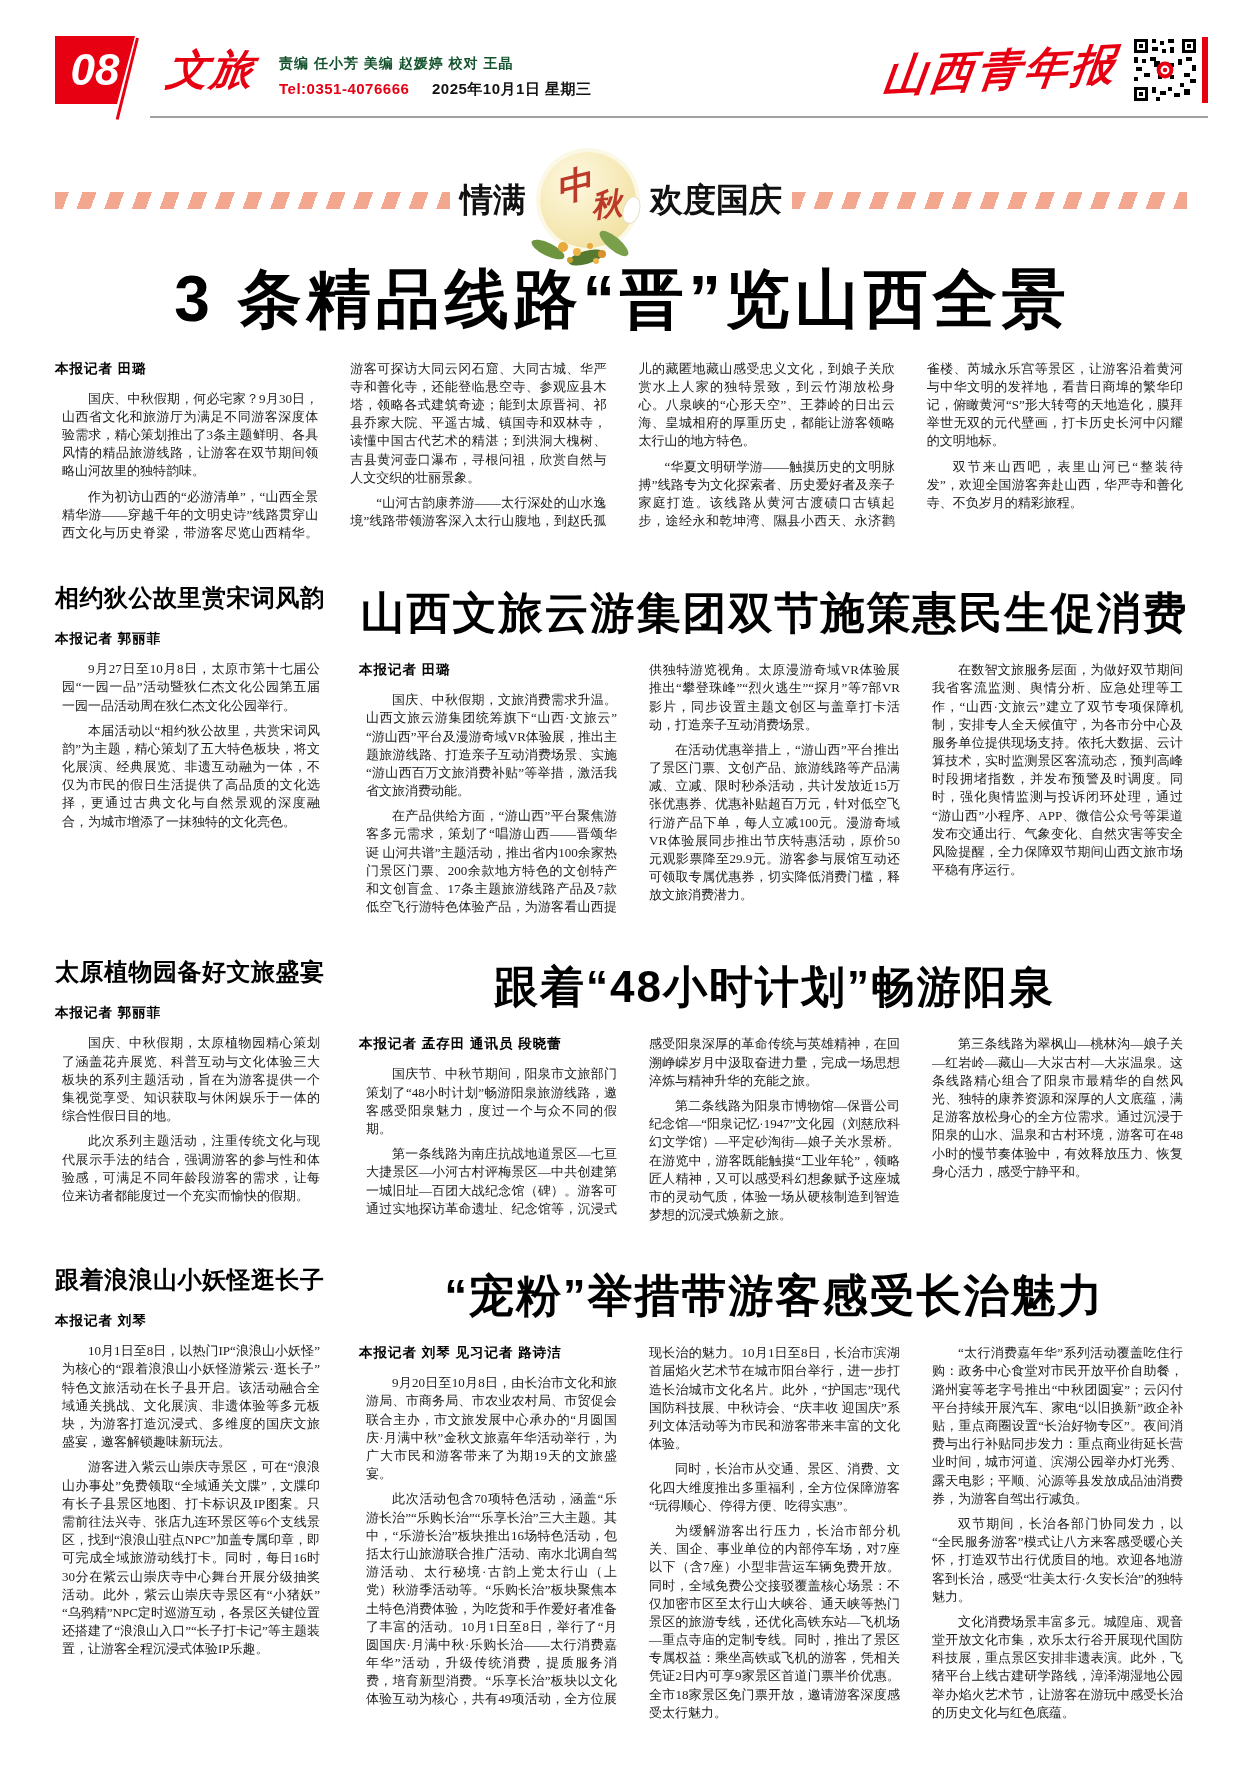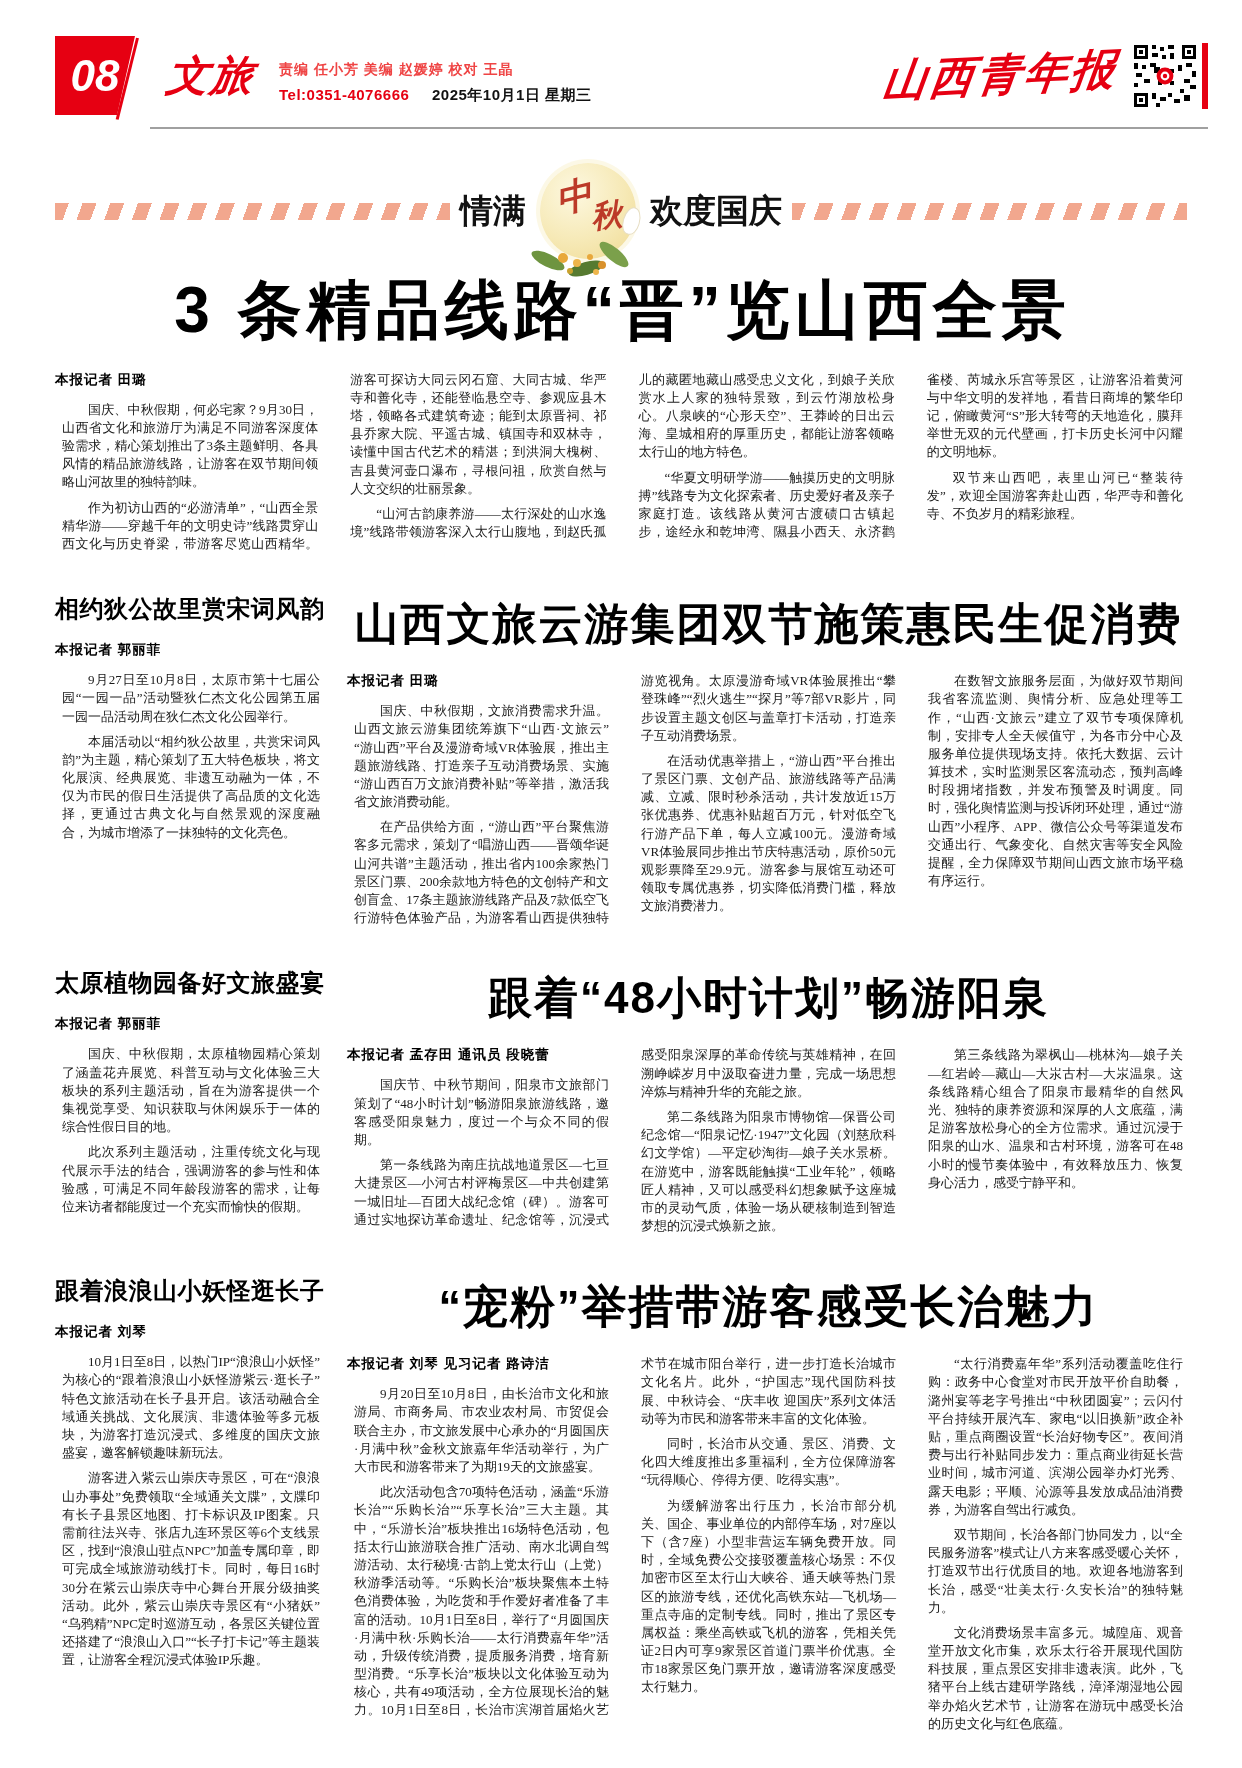--- a/index.html
+++ b/index.html
@@ -4,32 +4,32 @@
 <style>
   html,body { margin:0; padding:0; background:#ffffff; }
   .page {
     position:relative; width:1242px; height:1768px; margin:0 auto;
     background:#fff; overflow:hidden;
     font-family:"Liberation Serif","DejaVu Serif",serif; color:#1a1a1a;
   }
   
   .masthead-bar { display:flex; align-items:center; padding:36px 34px 12px 55px; position:relative; }
   .pageno {
-    background:#e60012; color:#fff; width:80px; height:79px; flex:0 0 auto;
+    background:#e60012; color:#fff; width:80px; height:68px; flex:0 0 auto;
     display:flex; align-items:center; justify-content:center;
     font-family:"Liberation Sans","DejaVu Sans",sans-serif; font-weight:900; font-style:italic; font-size:44px;
     clip-path:polygon(0 0,100% 0,calc(100% - 18px) 100%,0 100%);
   }
   .pageno-slash { position:absolute; left:136px; top:38px; width:3px; height:84px; background:#e60012; transform:rotate(14deg); transform-origin:top center; }
   .section-name {
     color:#e60012; font-weight:900; font-style:italic; font-size:42px; margin-left:32px;
     transform:skewX(-8deg); letter-spacing:2px; flex:0 0 auto;
   }
   .editors { margin-left:24px; font-family:"Liberation Sans","DejaVu Sans",sans-serif; flex:0 0 auto; }
-  .editors-line { font-size:14px; font-weight:700; color:#ef4444; letter-spacing:1px;margin-top:14px; }
+  .editors-line { font-size:14px; font-weight:700; color:#14532d; letter-spacing:1px;margin-top:14px; }
   .tel-line { margin-top:7px; font-size:15px; letter-spacing:0.5px; }
   .tel { color:#e60012; font-weight:700; margin-right:18px; }
   .date { color:#111; font-weight:700; }
   .brand {
     margin-left:auto; color:#e60012; font-weight:900; font-style:italic; font-size:44px;
     letter-spacing:3px; transform:rotate(-3deg) skewX(-10deg); white-space:nowrap; flex:0 0 auto;
   }
   .qr { width:66px; height:66px; margin-left:14px; flex:0 0 auto; }
   .qr-bar { width:6px; height:66px; background:#e60012; margin-left:4px; flex:0 0 auto; }
   .header-rule { height:2px; background:#a0a0a0; margin:0 34px 0 150px; }
@@ -61,21 +61,21 @@
   .lead-title {
     margin:16px 52px 0 55px; text-align:center;
     font-family:"Liberation Sans","DejaVu Sans",sans-serif; font-weight:900;
     font-size:64px; line-height:1.12; letter-spacing:5px; color:#000; white-space:nowrap;
   }
   .byline { font-family:"Liberation Sans","DejaVu Sans",sans-serif; font-weight:700; font-size:13.5px; color:#000; margin-bottom:12px; letter-spacing:1px; }
   .body-text p { margin:7px; text-indent:2em; text-align:justify; font-size:13px; line-height:1.4; }
   .cols4 { column-count:4; column-gap:18px; }
   .cols3 { column-count:3; column-gap:18px; }
   .lead-body { margin:24px 52px 0 55px; }
-  .row { display:grid; grid-template-columns:272px 1fr; gap:20px; margin:40px 52px 0 55px; }
+  .row { display:grid; grid-template-columns:272px 1fr; gap:32px; margin:40px 52px 0 55px; }
   .side-title {
     margin:0 0 16px 0; font-family:"Liberation Sans","DejaVu Sans",sans-serif; font-weight:900;
     font-size:24px; letter-spacing:0.5px; color:#000; white-space:nowrap;
   }
   .center-title {
     margin:2px 0 18px 0; text-align:center; font-family:"Liberation Sans","DejaVu Sans",sans-serif;
     font-weight:900; font-size:44px; letter-spacing:2px; color:#000; white-space:nowrap;
   }
   .center-title.xl { font-size:45px; }
 </style>

